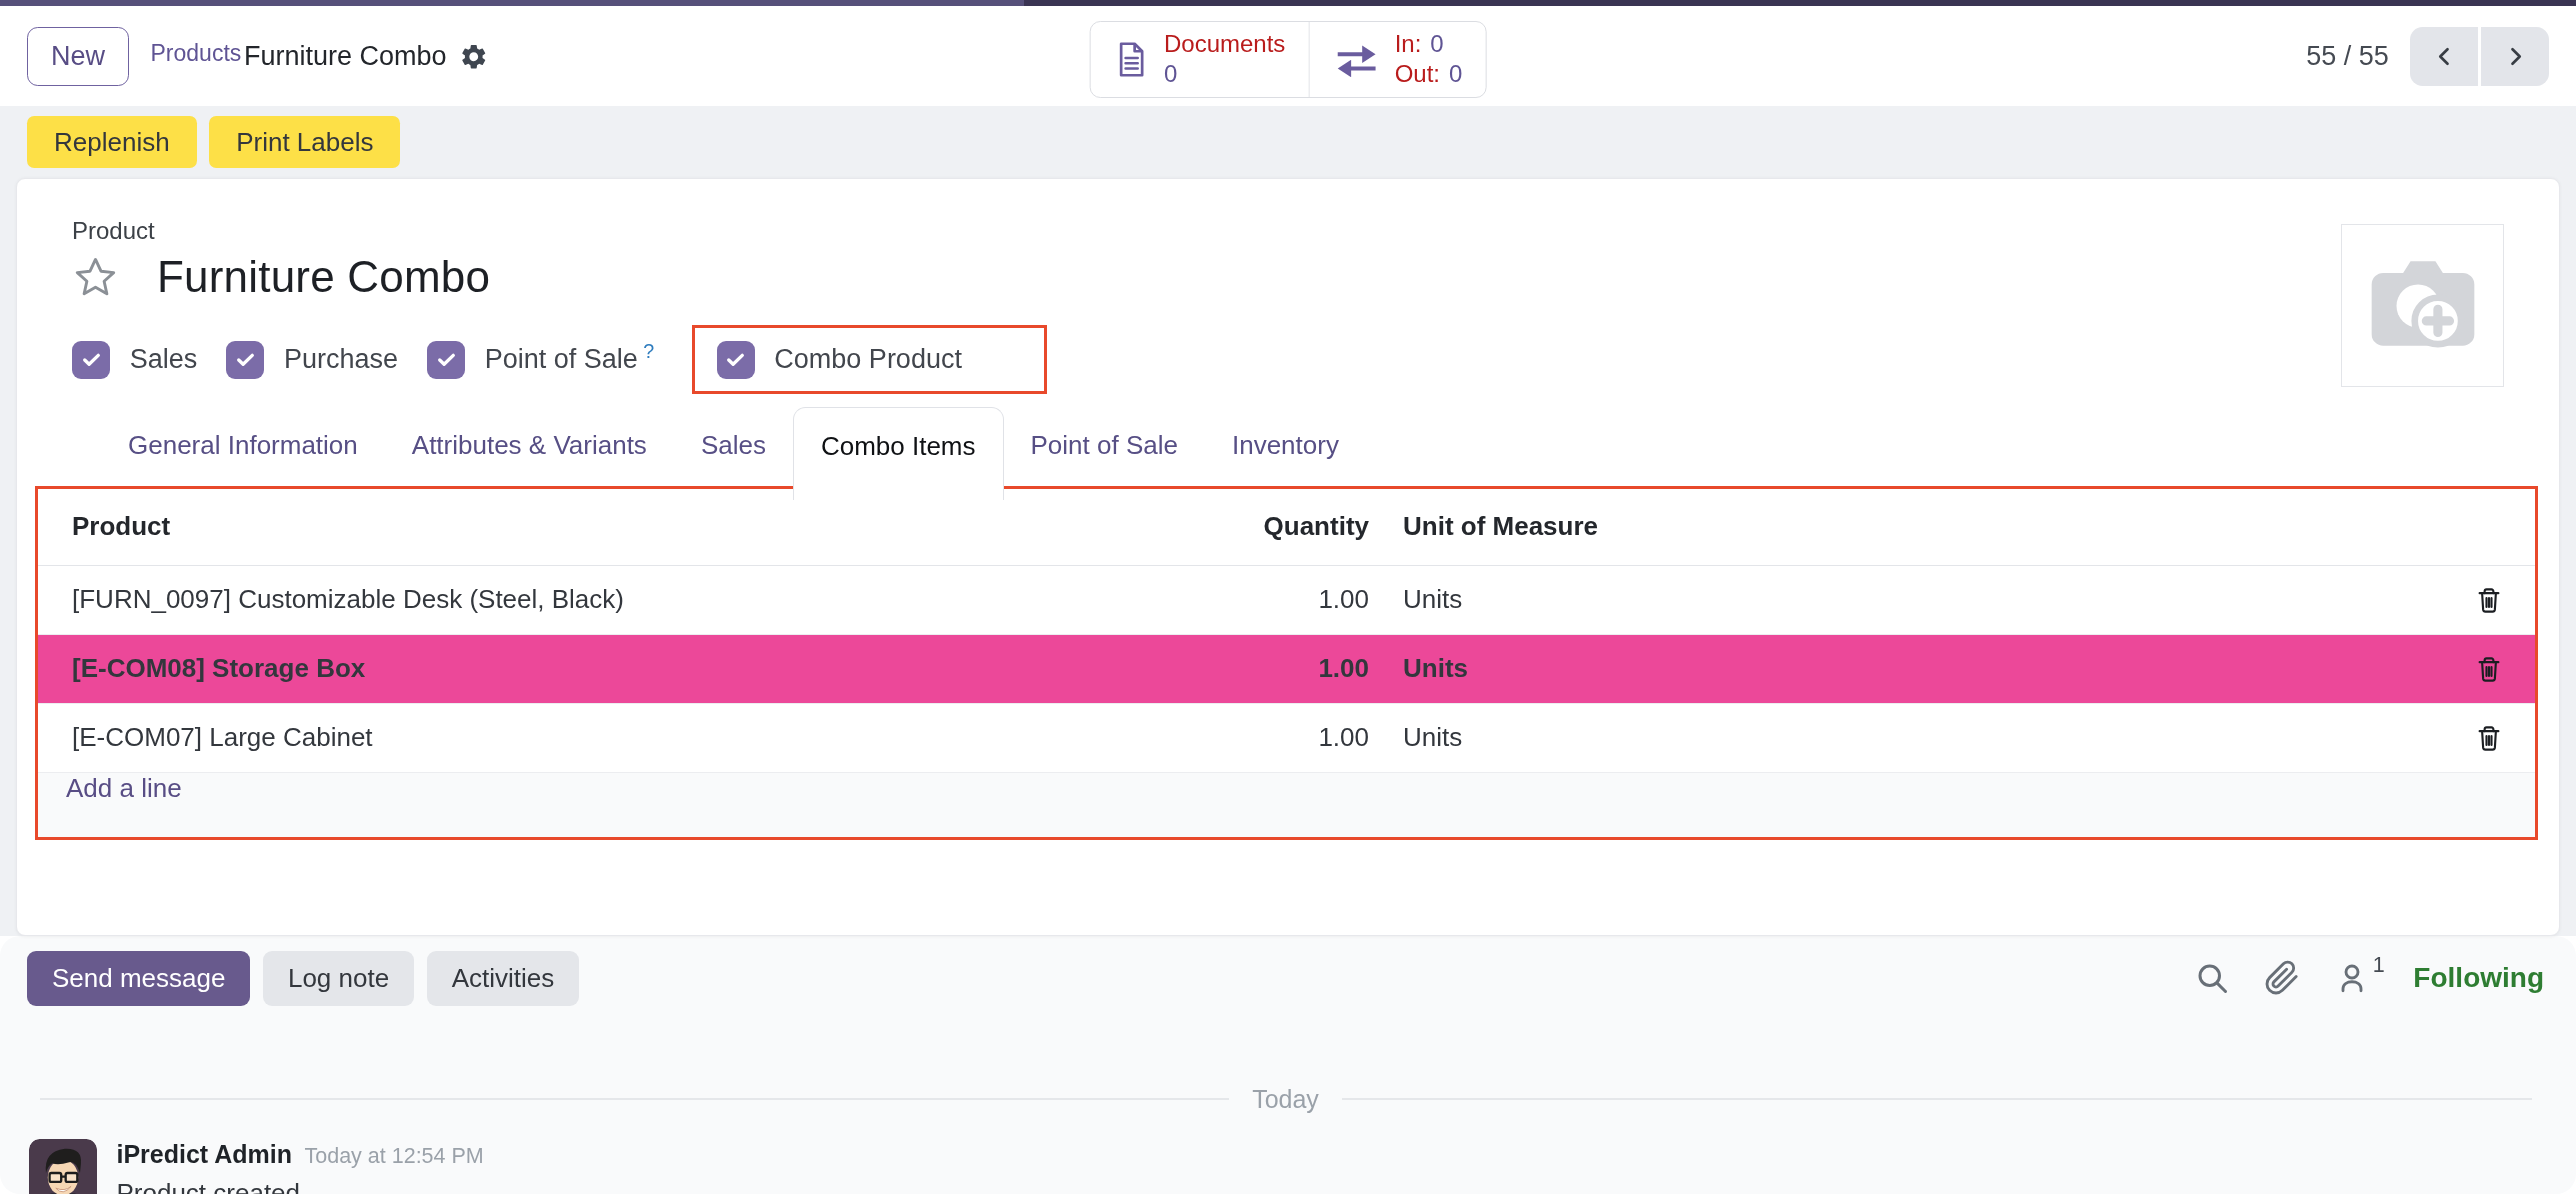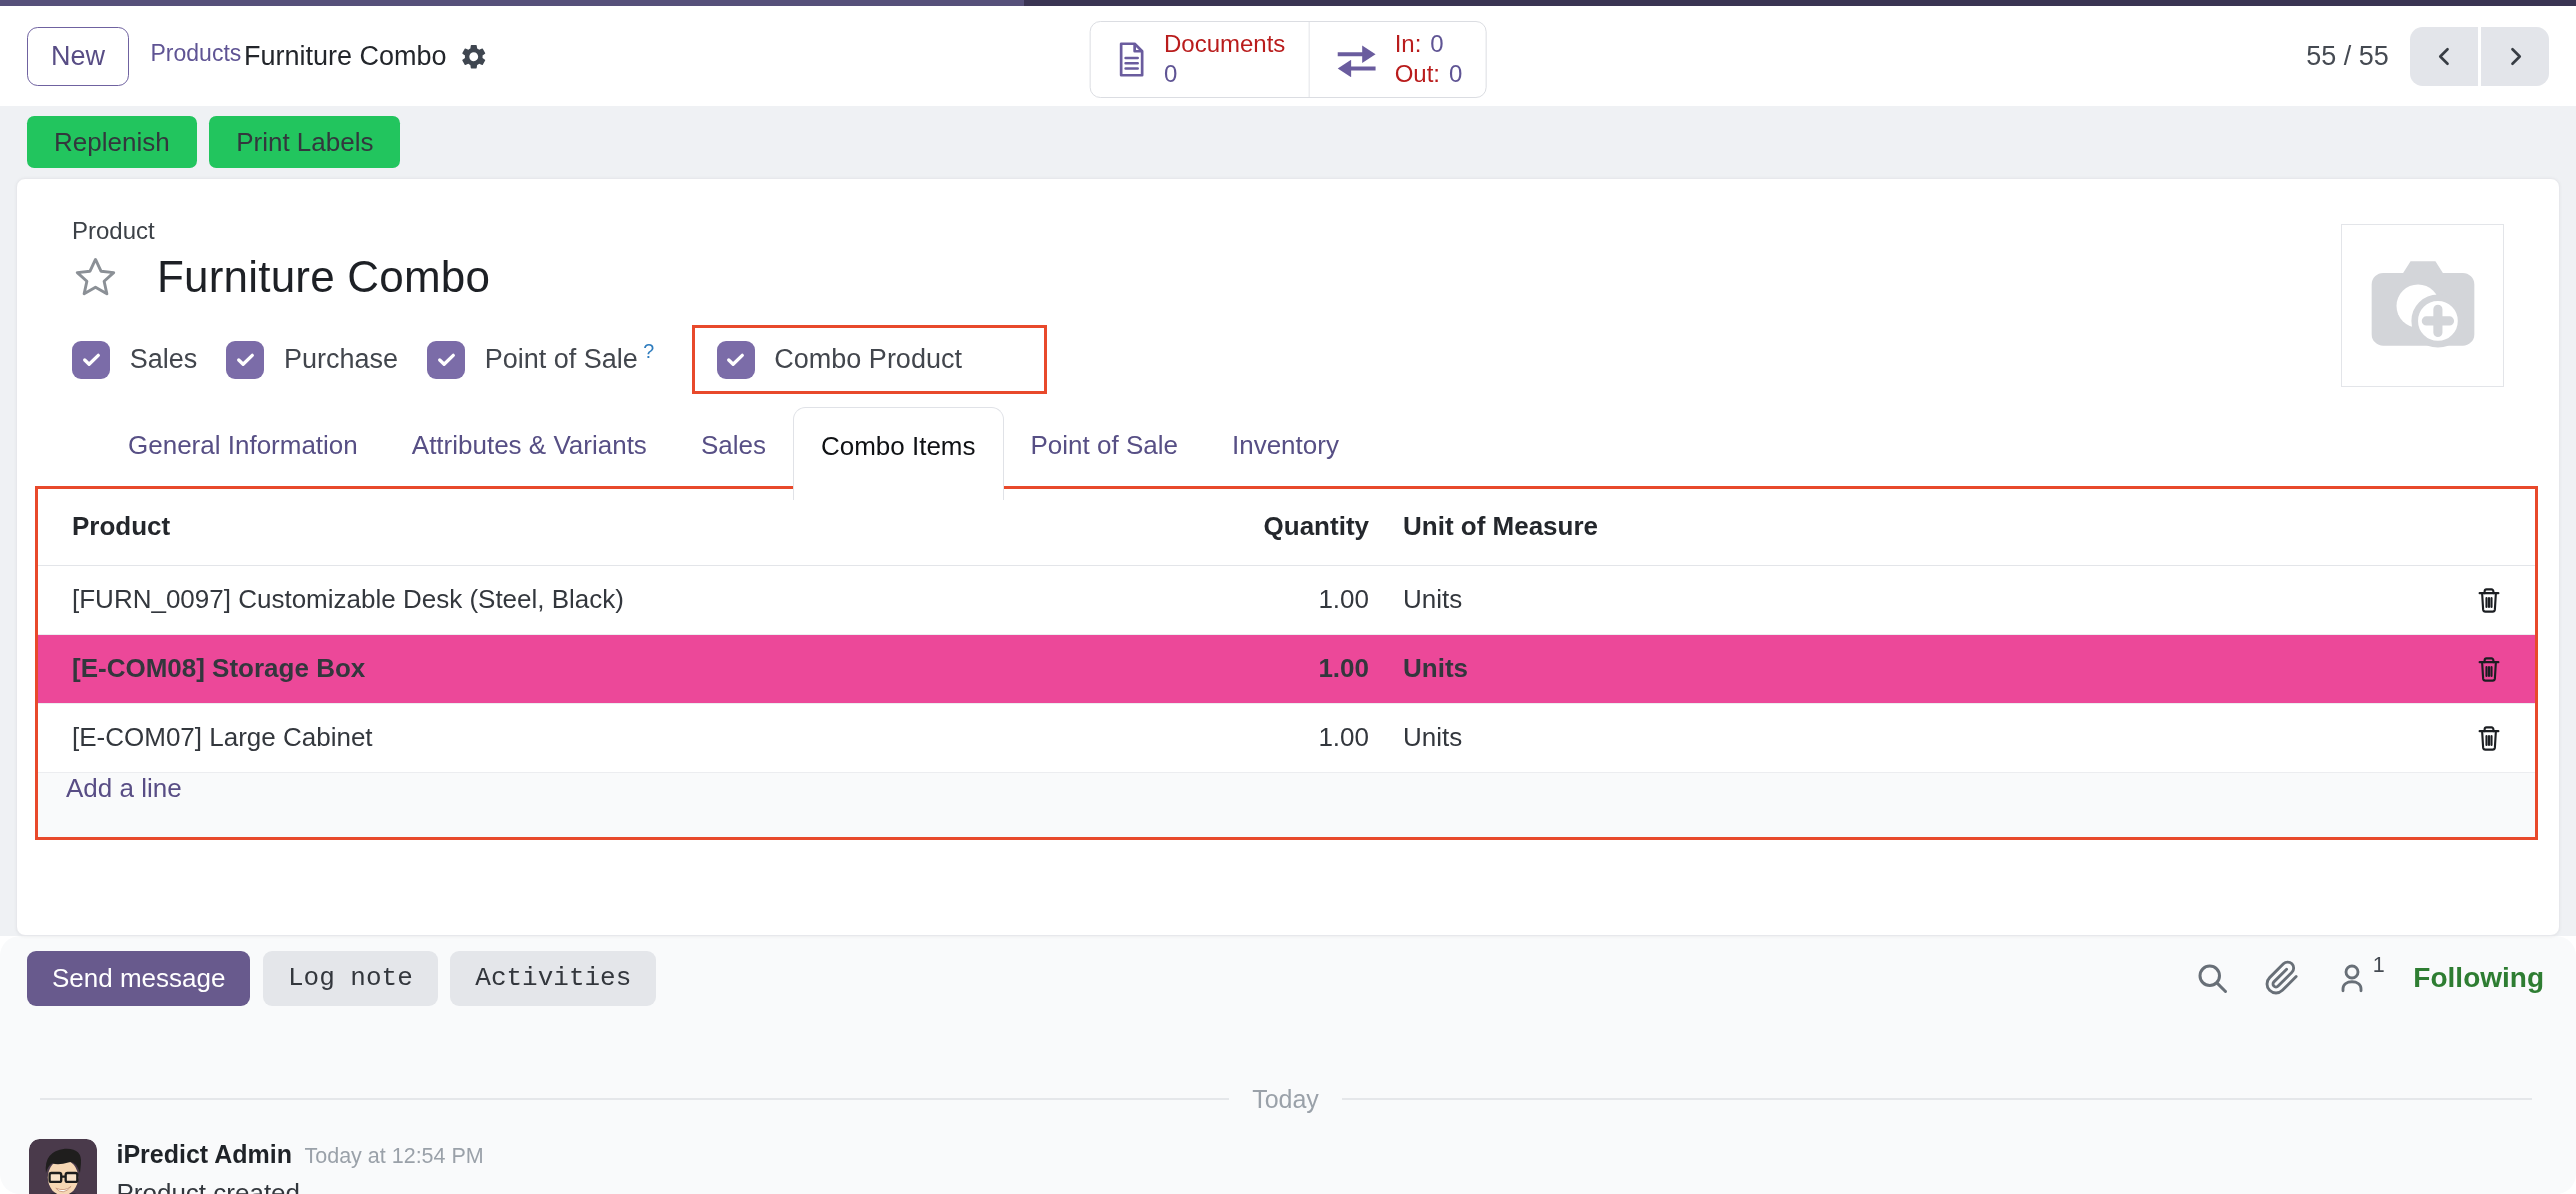--- a/index.html
+++ b/index.html
@@ -29,21 +29,21 @@
   .pager { margin-left: auto; display: flex; align-items: center; gap: 21.5px; }
   .pager-txt { font-size: 27px; color: #454a52; }
   .pager-btns { display: flex; gap: 2.7px; }
   .pager-btn { width: 68px; height: 59px; background: #e3e5ea; border: none; display: flex; align-items: center; justify-content: center; cursor: pointer; }
   .pager-btn.prev { border-radius: 12.5px 0 0 12.5px; }
   .pager-btn.next { border-radius: 0 12.5px 12.5px 0; }
   .pager-btn svg { width: 29px; height: 29px; }
 
   
   .statusbar { height: 72px; background: #eff1f4; display: flex; align-items: center; gap: 12.5px; padding: 0 27px; }
-  .sb-btn { background: #22c55e; border: none; border-radius: 7.2px; font-size: 26px; color: #33373d; padding: 0 27px; height: 52px; cursor: pointer; font-family: inherit; }
+  .sb-btn { background: #fde047; border: none; border-radius: 7.2px; font-size: 26px; color: #33373d; padding: 0 27px; height: 52px; cursor: pointer; font-family: inherit; }
 
   
   .sheetwrap { height: 758px; background: #eff1f4; padding: 0 16px; }
   .card { background: #fff; height: 100%; border: 0.9px solid #e7e8ec; border-radius: 9px; box-shadow: 0 0.9px 3.6px rgba(0,0,0,.05); position: relative; overflow: hidden; }
   .sheet-head { padding: 38px 55px 0; }
   .type-label { font-size: 24px; color: #3c4147; }
   .title-row { display: flex; align-items: center; gap: 38px; margin-top: 7.2px; }
   .star { cursor: pointer; display: flex; }
   .star svg { width: 47px; height: 47px; display: block; }
   .title { font-size: 44px; color: #1d2025; font-weight: 500; letter-spacing: 0.2px; cursor: text; }
@@ -73,21 +73,21 @@
   .addline-row { height: 64px; background: #f9fafb; display: flex; align-items: flex-start; padding-left: 28px; }
   .addline { font-size: 26px; color: #584d85; cursor: pointer; }
 
   .prod-img { position: absolute; top: 45px; right: 55px; width: 163px; height: 163px; border: 1.8px solid #e3e5e9; background: #fff; display: flex; align-items: center; justify-content: center; cursor: pointer; }
   .prod-img svg { width: 120px; height: 106px; }
 
   
   .chatter { height: 258px; background: #f9fafb; padding: 14.3px 32px 0 27px; border-radius: 20px; }
   .chat-bar { display: flex; align-items: center; }
   .btn-send { background: #685a8d; color: #fff; border: none; border-radius: 9px; height: 55px; padding: 0 25px; font-size: 26px; cursor: pointer; font-family: inherit; }
-  .btn-chat { background: #e4e6ea; color: #33373d; border: none; border-radius: 9px; height: 55px; padding: 0 25px; font-size: 26px; margin-left: 12.5px; cursor: pointer; font-family: Liberation Mono, monospace; }
+  .btn-chat { background: #e4e6ea; color: #33373d; border: none; border-radius: 9px; height: 55px; padding: 0 25px; font-size: 26px; margin-left: 12.5px; cursor: pointer; font-family: Liberation Sans, sans-serif; }
   .chat-icons { margin-left: auto; display: flex; align-items: center; gap: 34px; }
   .icon-btn { background: none; border: none; cursor: pointer; display: flex; }
   .icon-btn svg { width: 36px; height: 36px; display: block; }
   .followers { display: flex; align-items: flex-start; cursor: pointer; }
   .follower-count { font-size: 21.5px; color: #454a52; position: relative; top: -7.2px; margin-left: 2.7px; }
   .following { color: #2e7d32; font-size: 28px; font-weight: 600; cursor: pointer; margin-left: -5.4px; }
 
   .divider { display: flex; align-items: center; gap: 23px; margin-top: 79px; color: #9aa1a9; font-size: 25px; padding: 0 12.5px; }
   .divider .line { flex: 1; height: 1.8px; background: #e5e7ea; }
 

